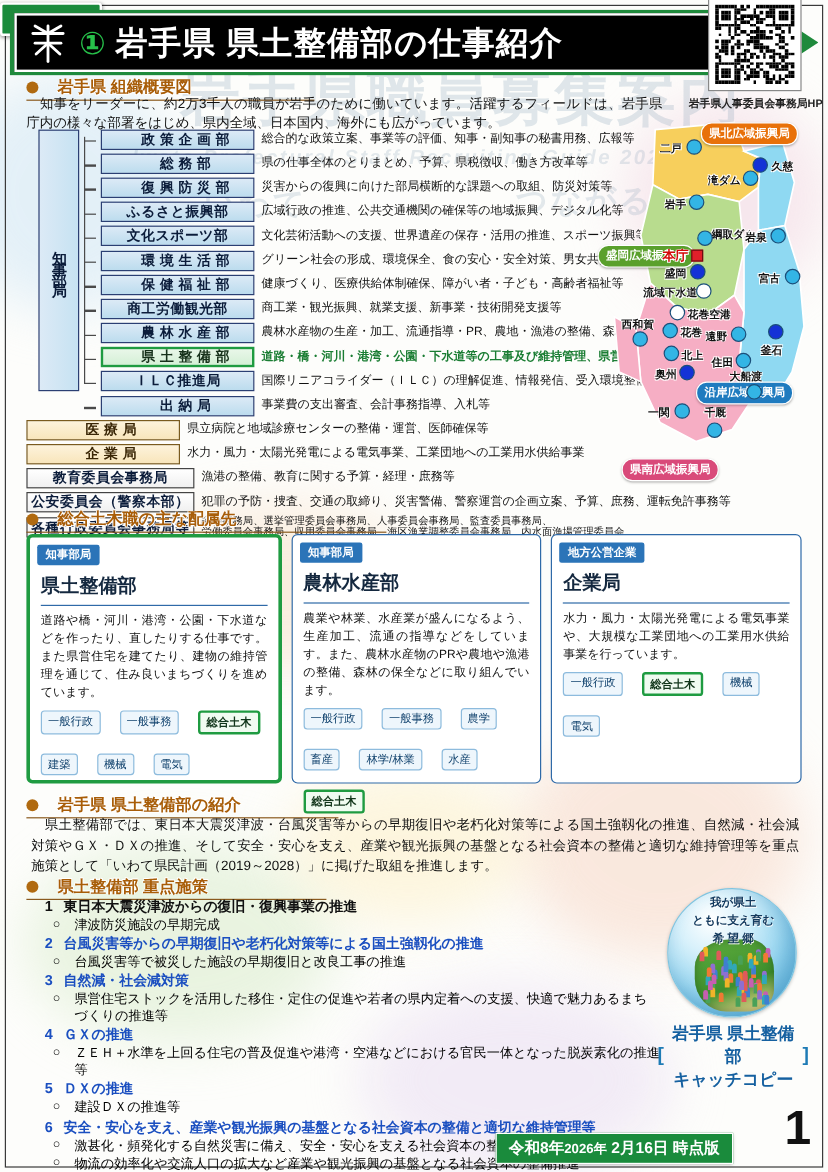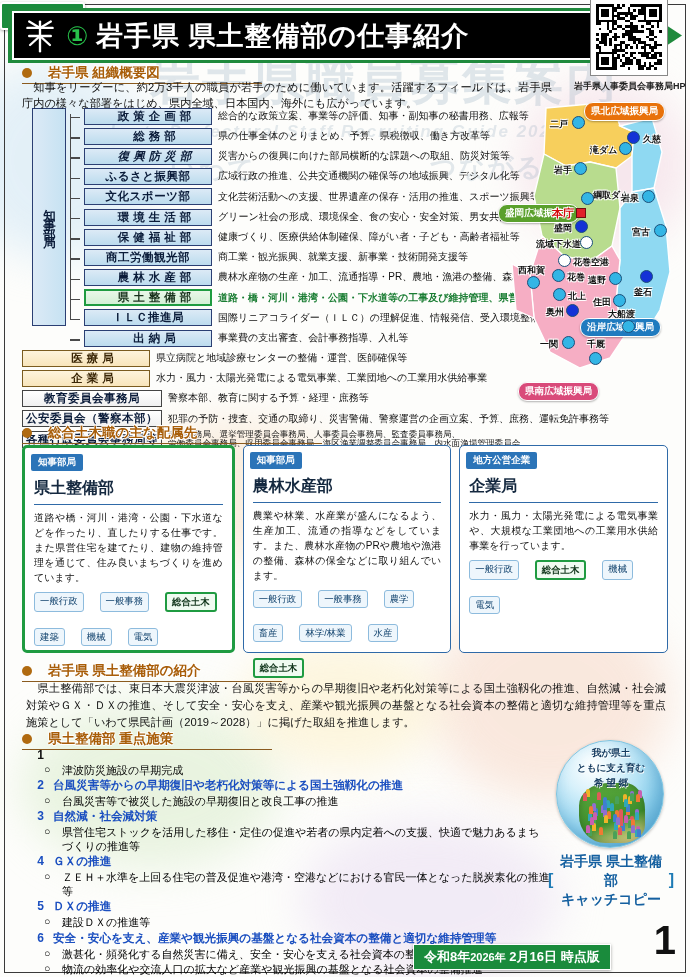--- a/index.html
+++ b/index.html
@@ -913,21 +913,21 @@
 <div id="org">
     <div class="org-row">
       <div class="org-name spread" style="margin-left: 62px;">政策企画部</div>
       <div class="org-desc">総合的な政策立案、事業等の評価、知事・副知事の秘書用務、広報等</div>
     </div>
     <div class="org-row">
       <div class="org-name spread" style="margin-left: 62px;">総務部</div>
       <div class="org-desc">県の仕事全体のとりまとめ、予算、県税徴収、働き方改革等</div>
     </div>
     <div class="org-row">
-      <div class="org-name spread" style="margin-left: 62px; font-style: italic;">復興防災部</div>
+      <div class="org-name spread" style="margin-left: 62px;">復興防災部</div>
       <div class="org-desc">災害からの復興に向けた部局横断的な課題への取組、防災対策等</div>
     </div>
     <div class="org-row">
       <div class="org-name" style="margin-left: 62px;">ふるさと振興部</div>
       <div class="org-desc">広域行政の推進、公共交通機関の確保等の地域振興、デジタル化等</div>
     </div>
     <div class="org-row">
       <div class="org-name" style="margin-left: 62px;">文化スポーツ部</div>
       <div class="org-desc">文化芸術活動への支援、世界遺産の保存・活用の推進、スポーツ振興等</div>
     </div>
@@ -962,21 +962,21 @@
     <div class="org-row">
       <div class="org-name org2 spread">医療局</div>
       <div class="org-desc">県立病院と地域診療センターの整備・運営、医師確保等</div>
     </div>
     <div class="org-row">
       <div class="org-name org2 spread">企業局</div>
       <div class="org-desc">水力・風力・太陽光発電による電気事業、工業団地への工業用水供給事業</div>
     </div>
     <div class="org-row">
       <div class="org-name org3">教育委員会事務局</div>
-      <div class="org-desc">警察本部、教育に関する予算・経理・庶務等</div>
+      <div class="org-desc">漁港の整備、教育に関する予算・経理・庶務等</div>
     </div>
     <div class="org-row">
       <div class="org-name org3">公安委員会（警察本部）</div>
       <div class="org-desc">犯罪の予防・捜査、交通の取締り、災害警備、警察運営の企画立案、予算、庶務、運転免許事務等</div>
     </div>
     <div class="org-row">
       <div class="org-name org3">各種行政委員会事務局等</div>
       <div class="org-desc two">議会事務局、選挙管理委員会事務局、人事委員会事務局、監査委員事務局、<br>労働委員会事務局、収用委員会事務局、海区漁業調整委員会事務局、内水面漁場管理委員会</div>
     </div>
   </div>
@@ -1121,20 +1121,21 @@
 <div class="para" style="left:26px; top:680px; width:640px; line-height:1.5;">　県土整備部では、東日本大震災津波・台風災害等からの早期復旧や老朽化対策等による国土強靱化の推進、自然減・社会減対策やＧＸ・ＤＸの推進、そして安全・安心を支え、産業や観光振興の基盤となる社会資本の整備と適切な維持管理等を重点施策として「いわて県民計画（2019～2028）」に掲げた取組を推進します。</div>
 
 <div class="sec-head" style="left:22px; top:730px; width:250px;">
   <span class="sec-dot"></span>
   <span class="lbl">県土整備部 重点施策</span>
 </div>
 <div id="policy">
     <div>
       <div class="p-item">
         <div class="p-num" style="color: rgb(17, 17, 17);">1</div>
+        <div class="p-head" style="color: rgb(17, 17, 17);">東日本大震災津波からの復旧・復興事業の推進</div>
       </div>
       <div class="p-sub">
         <span class="p-circ">○</span>
         <span class="t">津波防災施設の早期完成</span>
       </div>
     </div>
     <div>
       <div class="p-item">
         <div class="p-num" style="color: rgb(27, 79, 192);">2</div>
         <div class="p-head" style="color: rgb(27, 79, 192);">台風災害等からの早期復旧や老朽化対策等による国土強靱化の推進</div>

